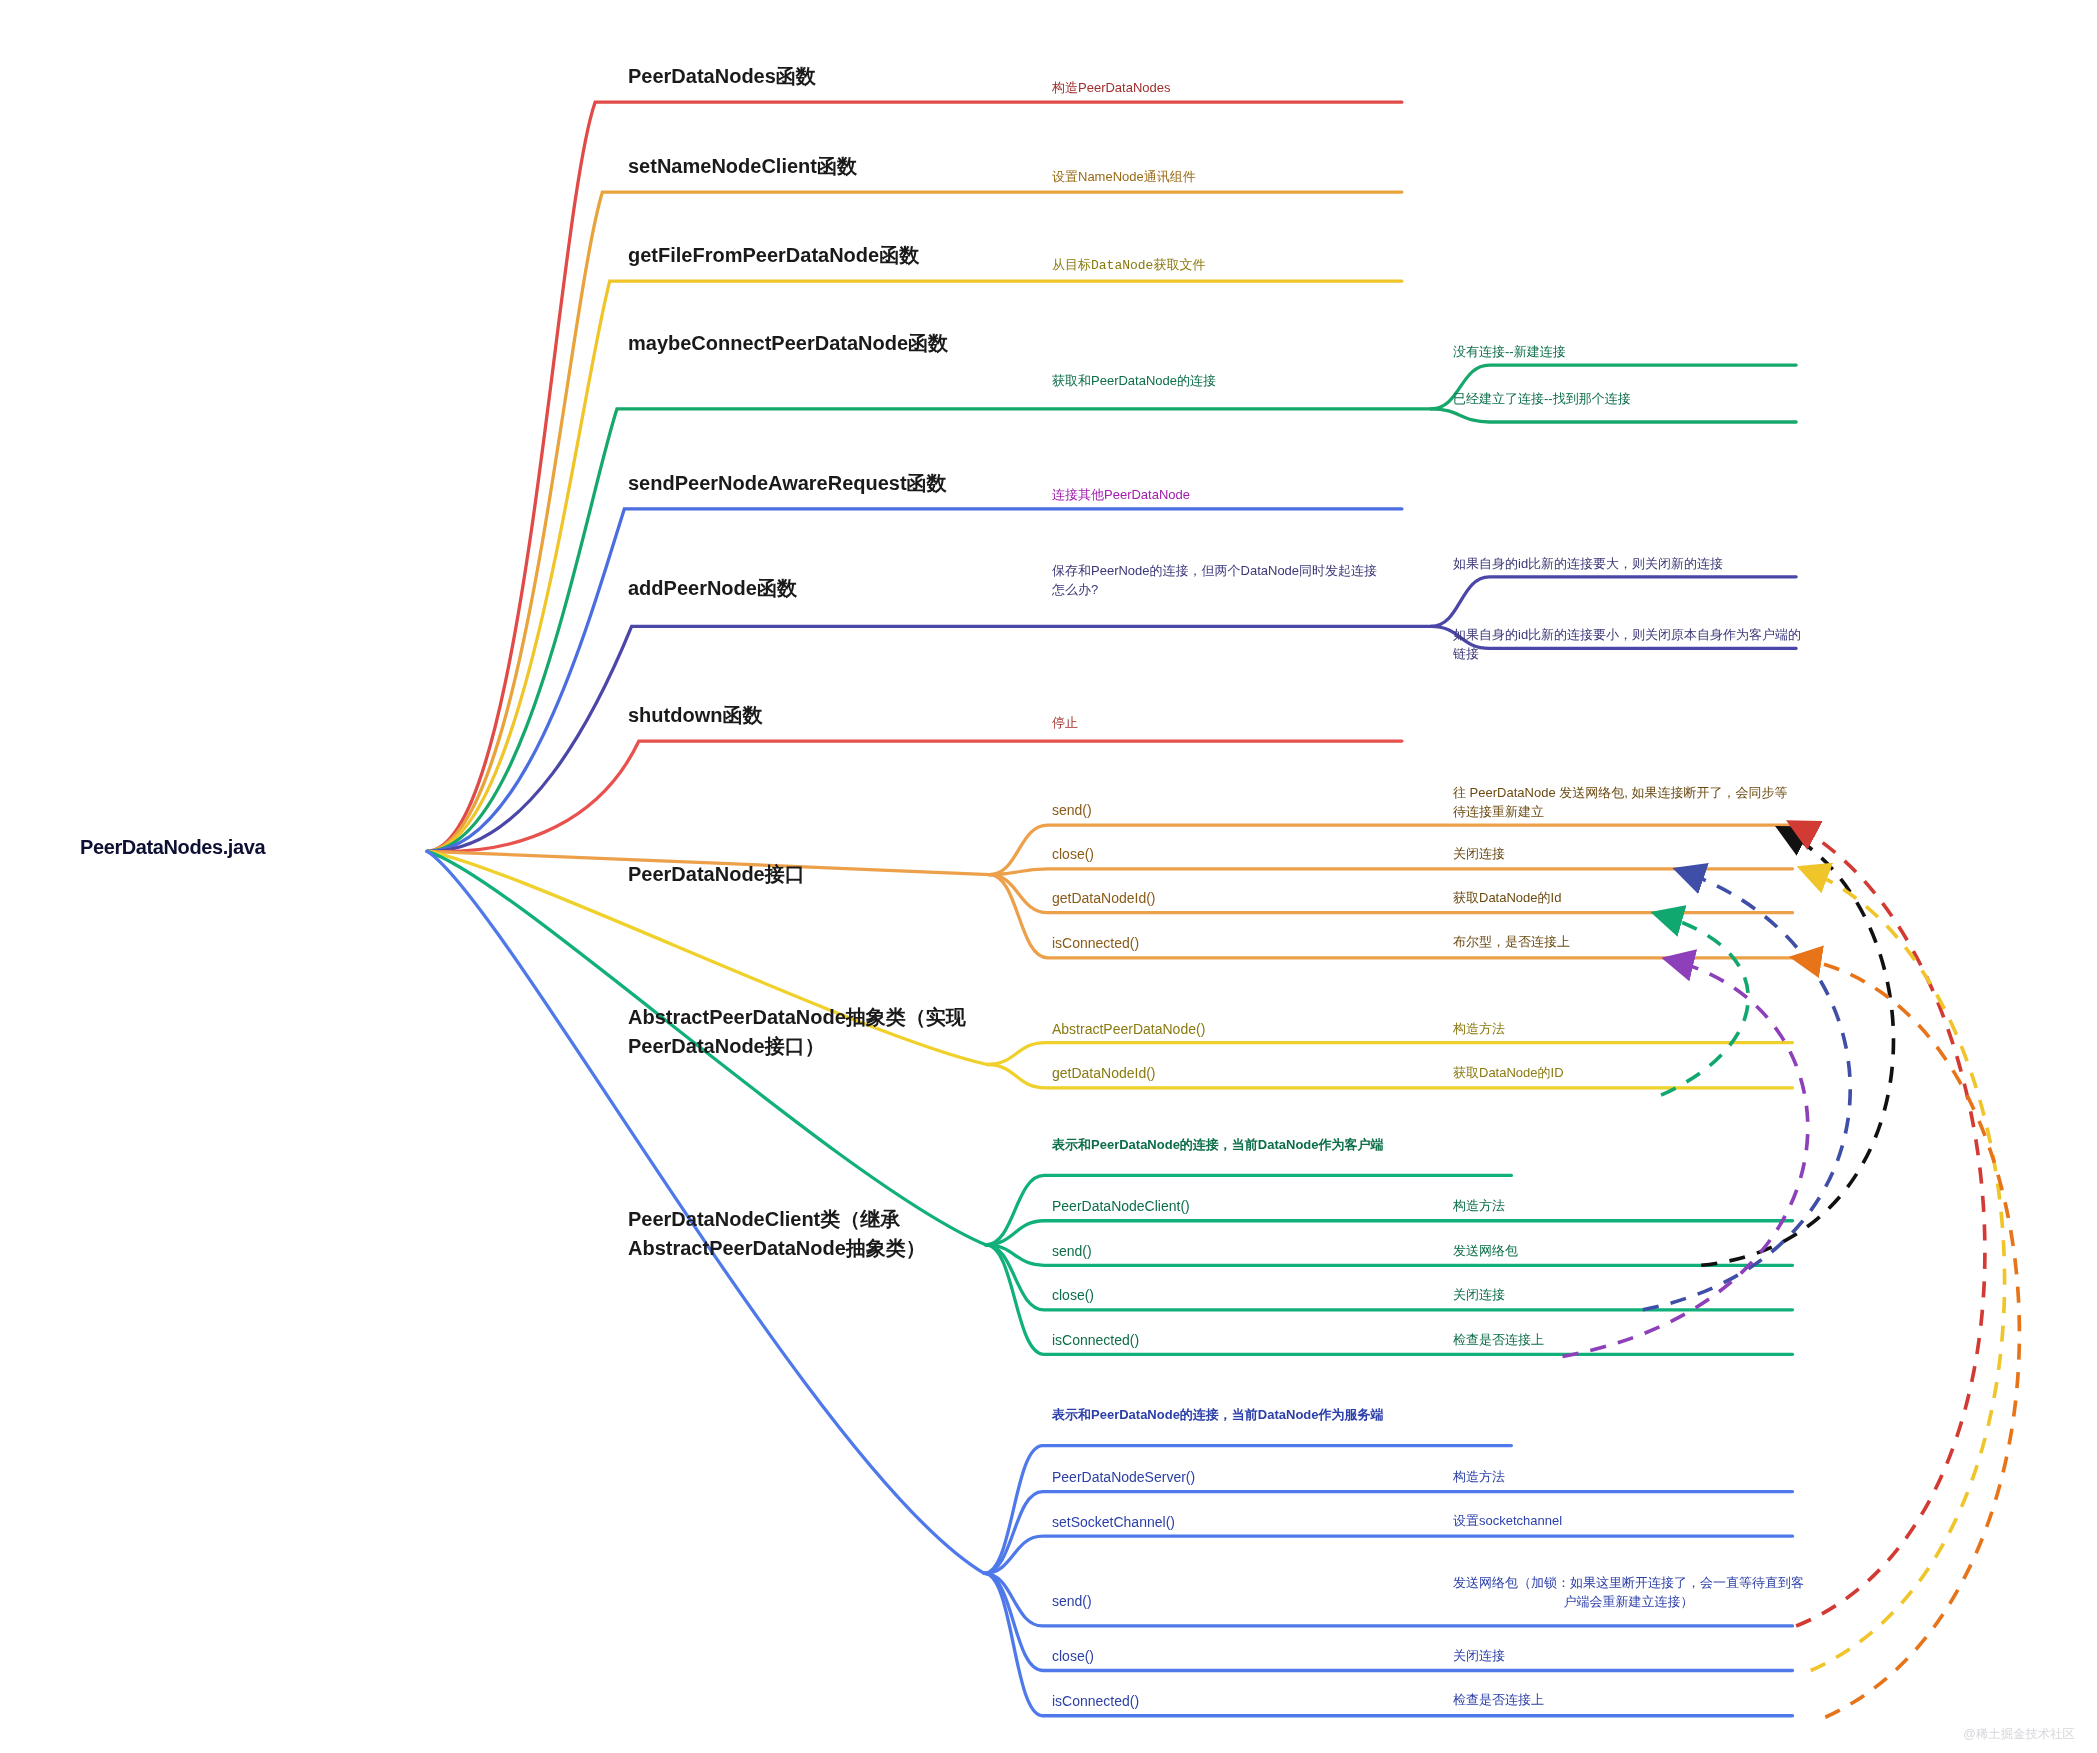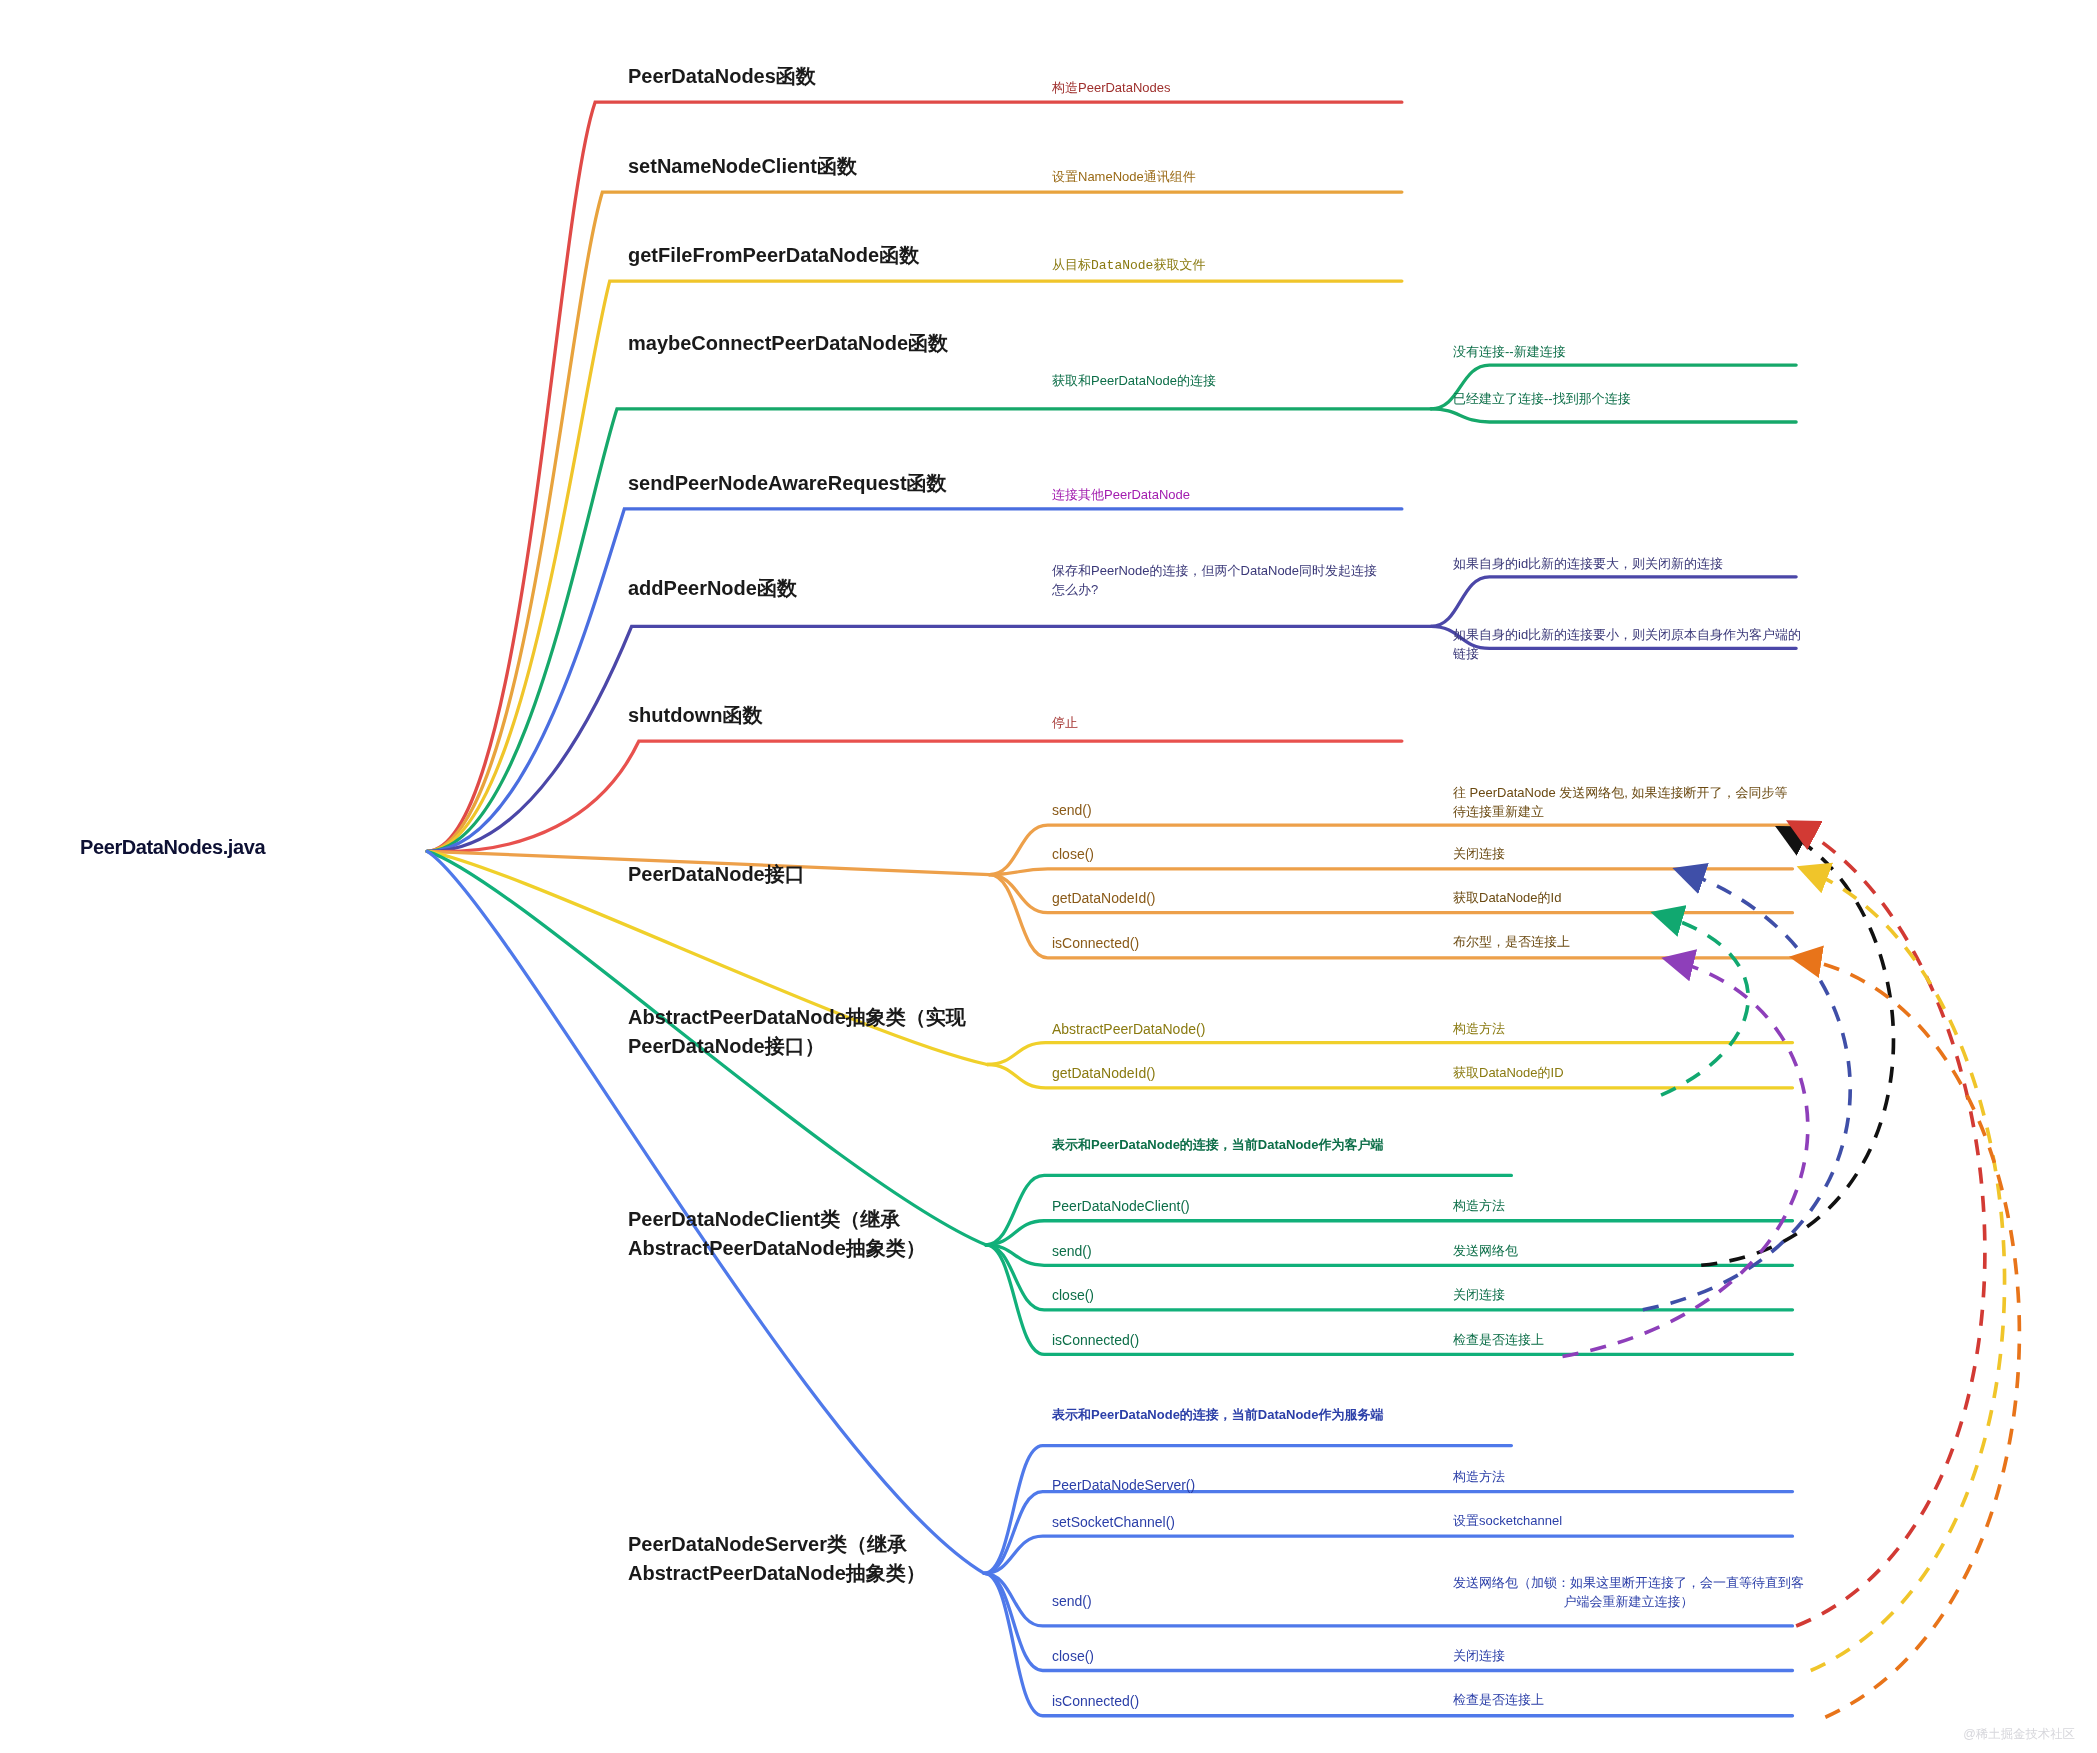--- a/index.html
+++ b/index.html
@@ -156,25 +156,24 @@
 
   <div class="lbl l2" style="left:1052px; top:1241px; color:#0c6e48;">send()</div>
   <div class="lbl l3" style="left:1453px; top:1242px; color:#0c6e48;">发送网络包</div>
 
   <div class="lbl l2" style="left:1052px; top:1285px; color:#0c6e48;">close()</div>
   <div class="lbl l3" style="left:1453px; top:1286px; color:#0c6e48;">关闭连接</div>
 
   <div class="lbl l2" style="left:1052px; top:1330px; color:#0c6e48;">isConnected()</div>
   <div class="lbl l3" style="left:1453px; top:1331px; color:#0c6e48;">检查是否连接上</div>
 
-  <div class="lbl l1" style="left:628px; top:1530px; width:351px;">PeerDataNodeServer类（继承AbstractPeerDataNode抽象类）</div>
 
   <div class="lbl l3 bold" style="left:1052px; top:1406px; width:343px; color:#2b3fa8;">表示和PeerDataNode的连接，当前DataNode作为服务端</div>
 
-  <div class="lbl l2" style="left:1052px; top:1467px; color:#2b3fa8;margin-top:8px;">PeerDataNodeServer()</div>
+  <div class="lbl l2" style="left:1052px; top:1467px; color:#2b3fa8;">PeerDataNodeServer()</div>
   <div class="lbl l3" style="left:1453px; top:1468px; color:#2b3fa8;">构造方法</div>
 
   <div class="lbl l2" style="left:1052px; top:1512px; color:#2b3fa8;">setSocketChannel()</div>
   <div class="lbl l3" style="left:1453px; top:1512px; color:#2b3fa8;">设置socketchannel</div>
 
   <div class="lbl l2" style="left:1052px; top:1591px; color:#2b3fa8;">send()</div>
   <div class="lbl l3" style="left:1453px; top:1574px; width:351px; color:#2b3fa8;text-align:center;">发送网络包（加锁：如果这里断开连接了，会一直等待直到客户端会重新建立连接）</div>
 
   <div class="lbl l2" style="left:1052px; top:1646px; color:#2b3fa8;">close()</div>
   <div class="lbl l3" style="left:1453px; top:1647px; color:#2b3fa8;">关闭连接</div>

